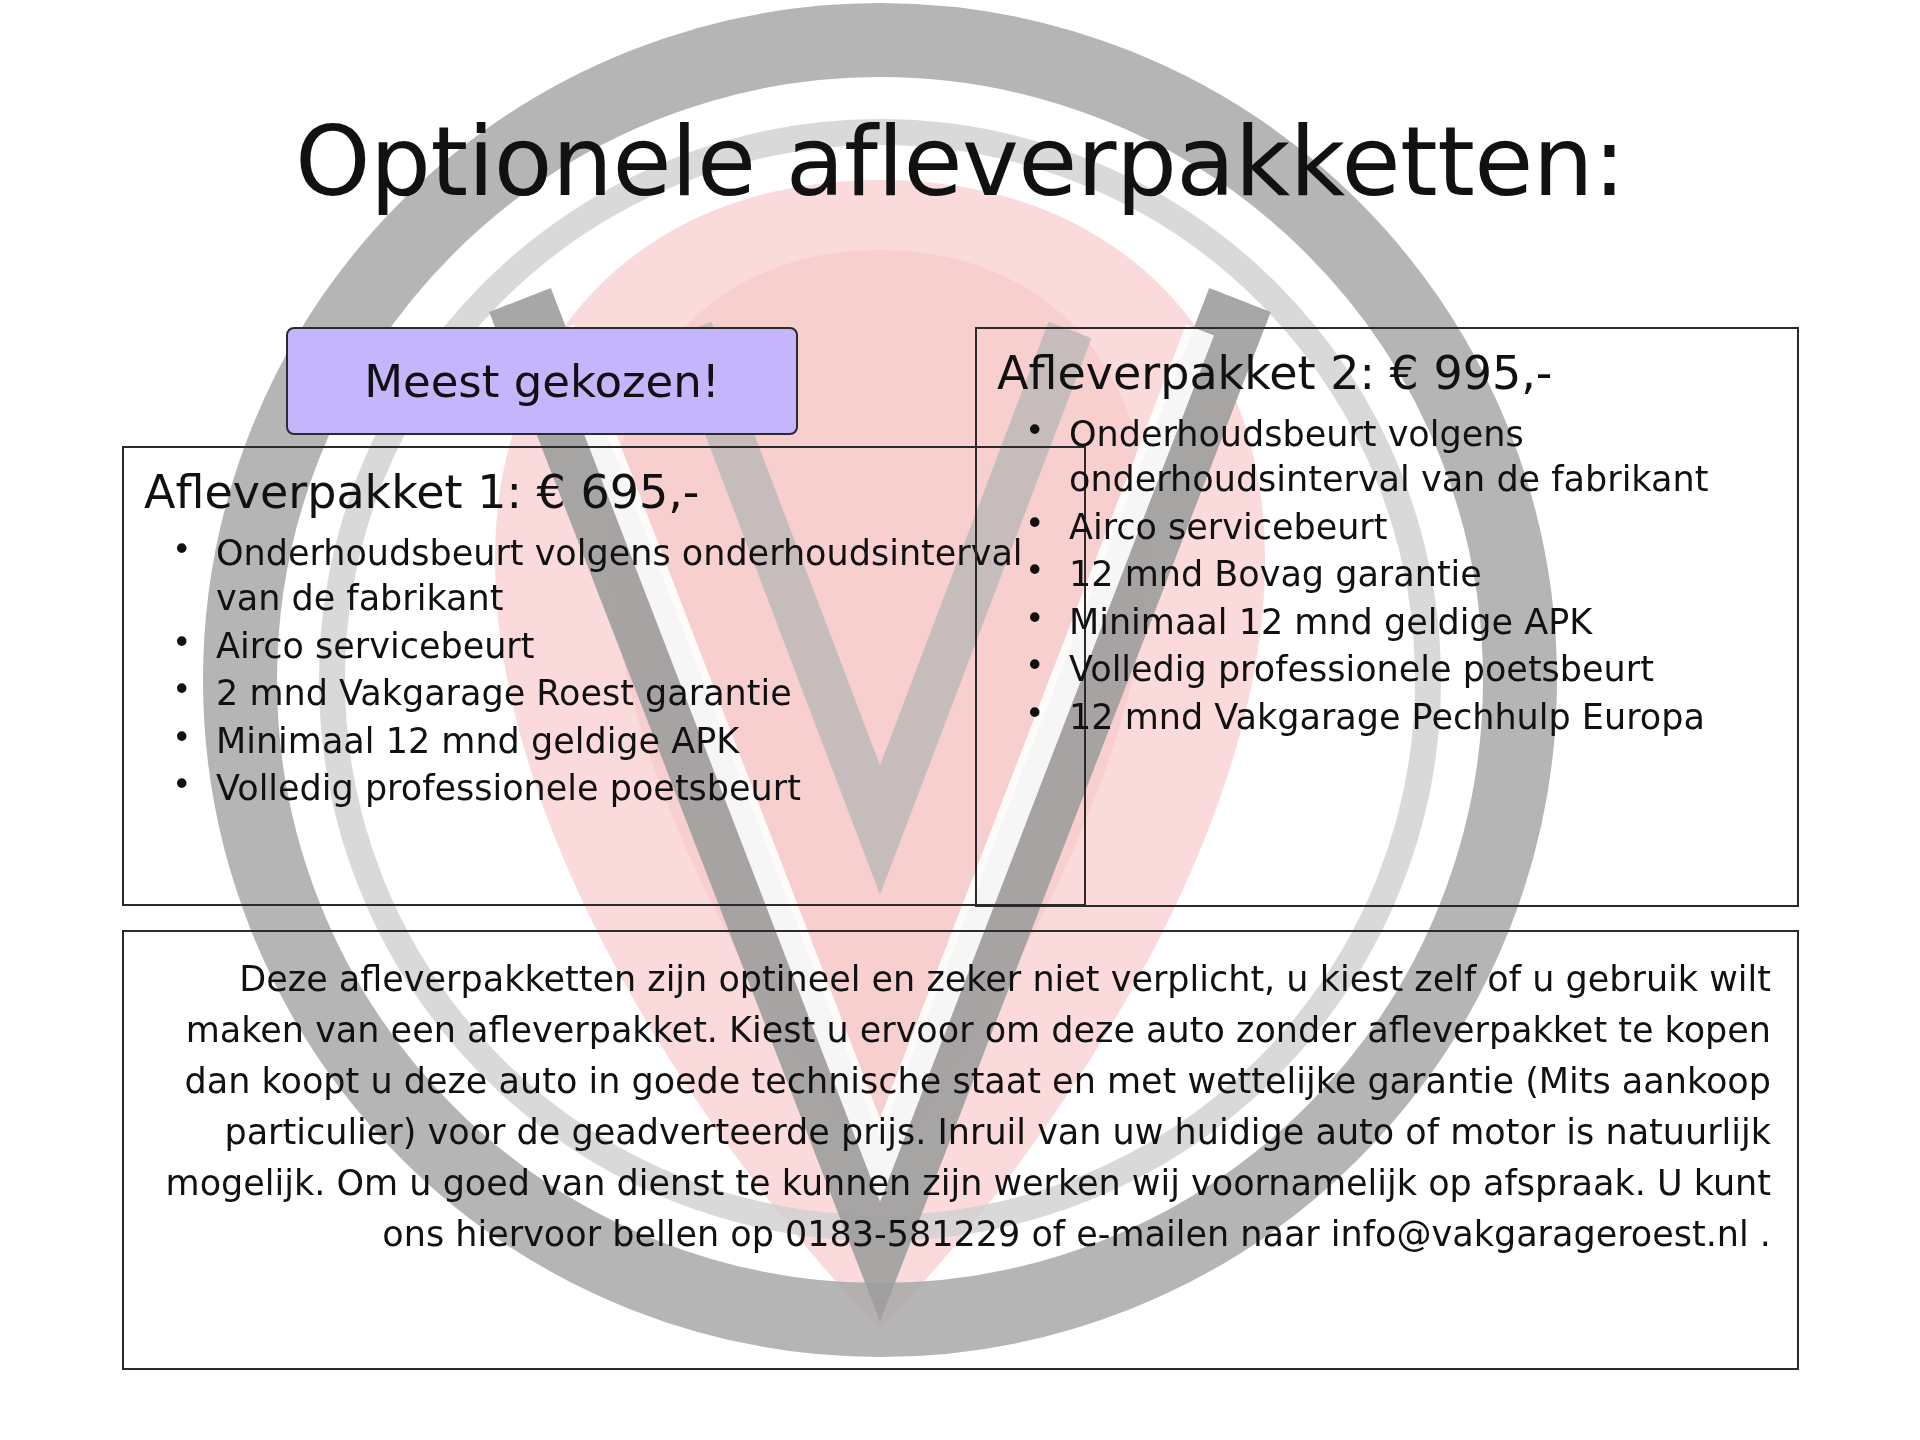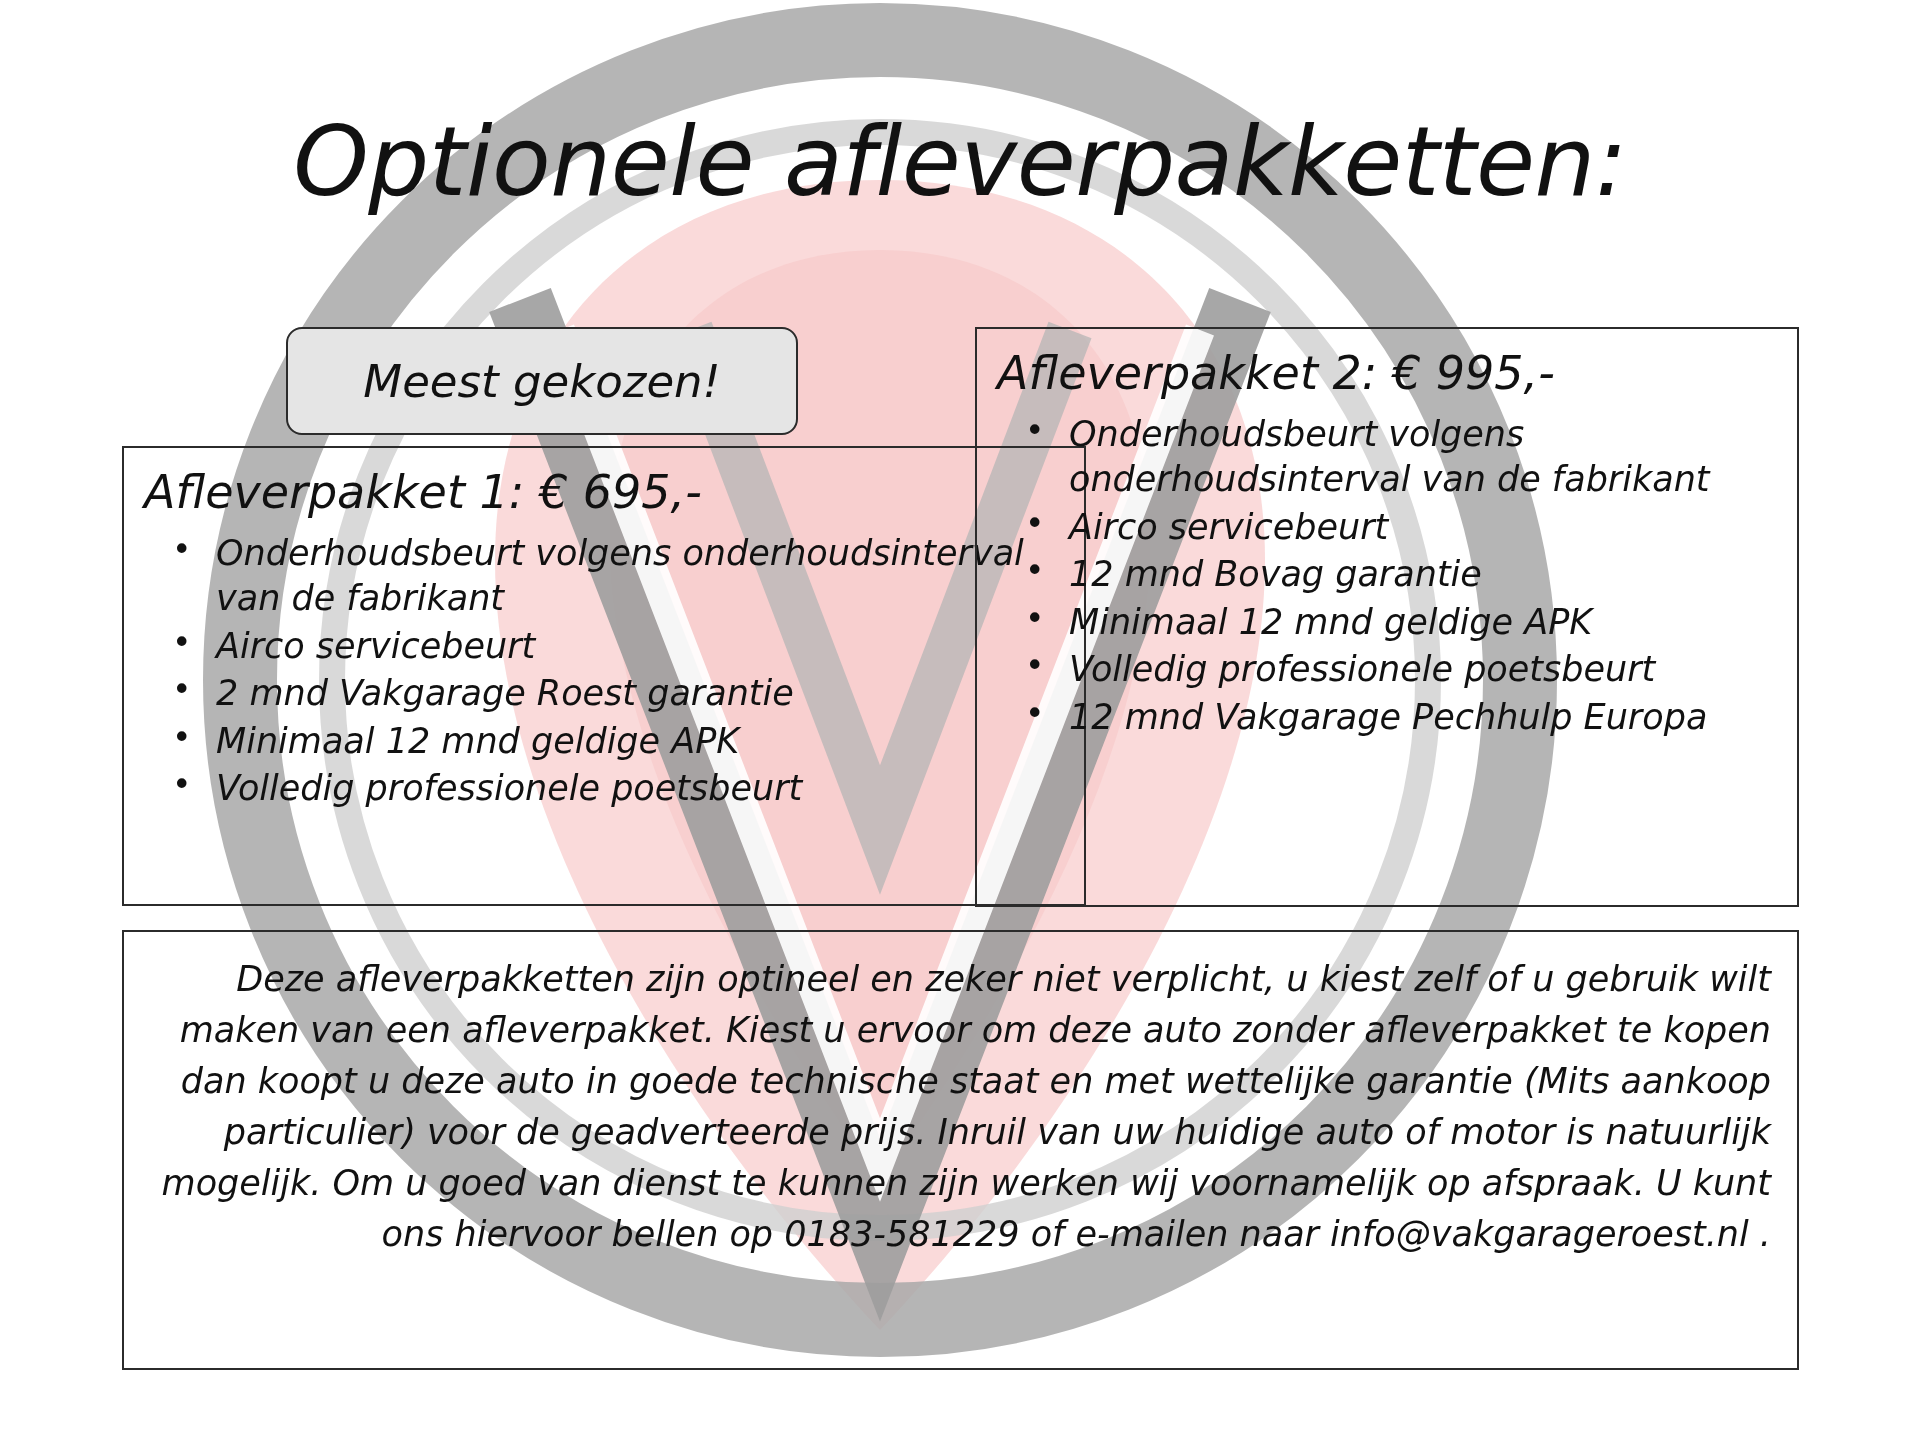--- a/index.html
+++ b/index.html
@@ -25,21 +25,20 @@
     pointer-events: none;
   }
 
   
   .slide {
     position: absolute;
     left: 0; top: 0;
     width: 1920px;
     height: 1440px;
     z-index: 2;
-    font-style: italic;
   }
 
   .page-title {
     position: absolute;
     left: 0;
     top: 112px;
     width: 1920px;
     text-align: center;
     font-size: 96px;
     line-height: 1.05;
@@ -50,22 +49,22 @@
 
   
   .badge {
     position: absolute;
     left: 286px;
     top: 327px;
     width: 512px;
     height: 108px;
     box-sizing: border-box;
     border: 2px solid #2b2b2b;
-    border-radius: 16px;
-    background: #e5e5e5;
+    border-radius: 8px;
+    background: #c4b5fd;
     display: flex;
     align-items: center;
     justify-content: center;
     font-size: 45px;
     color: #111111;
     z-index: 4;
   }
 
   
   .pkg-box {

